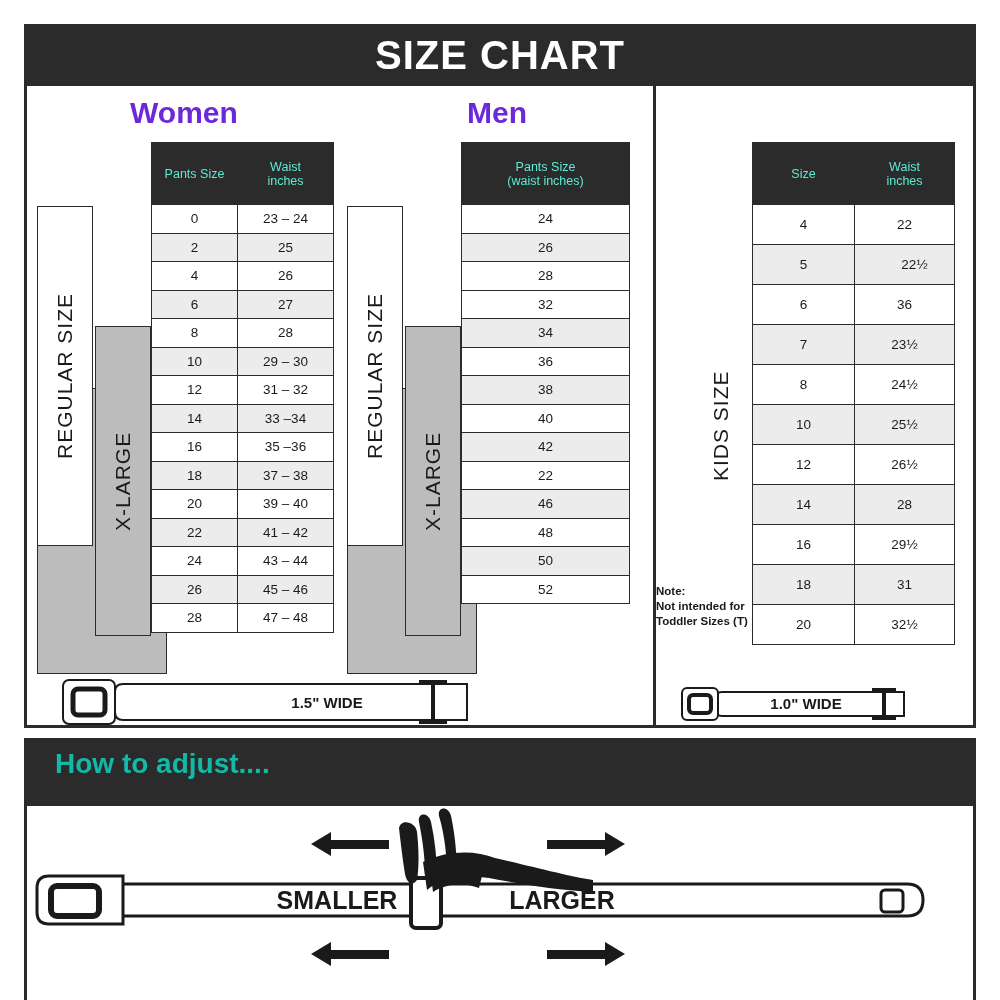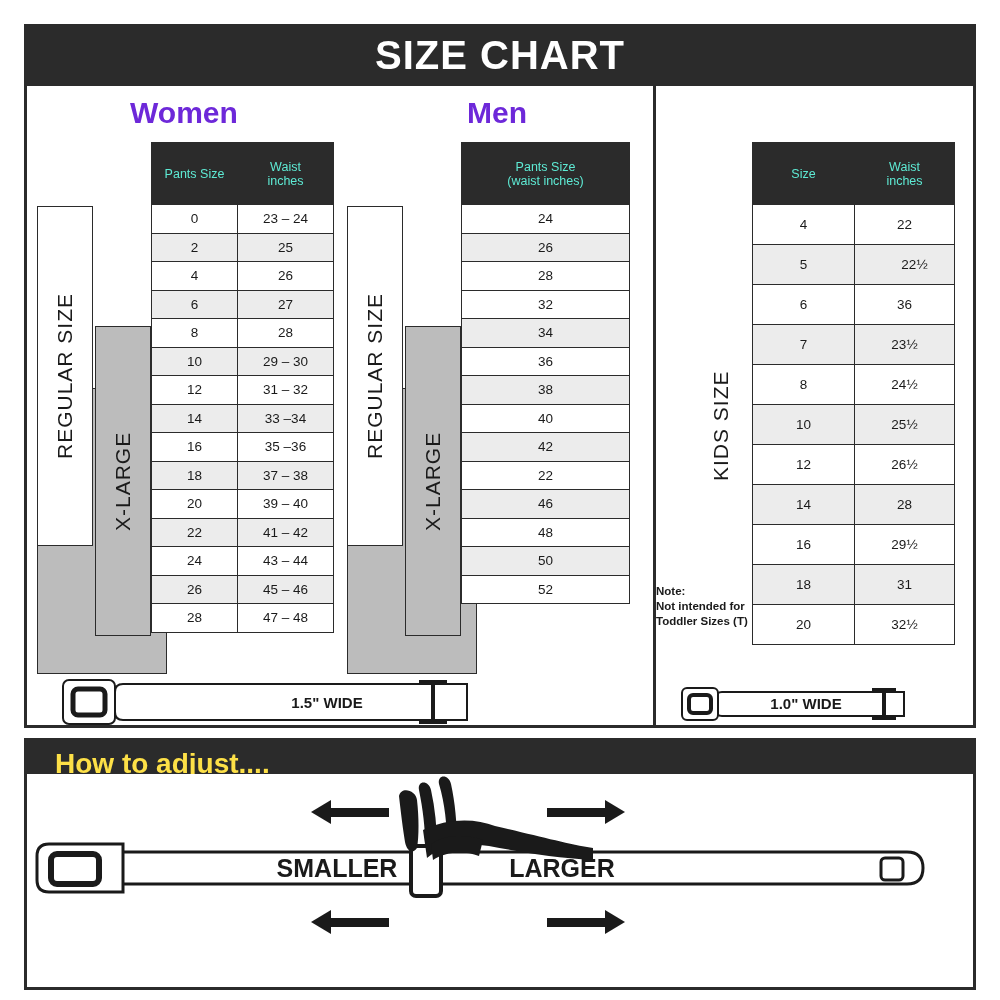--- a/index.html
+++ b/index.html
@@ -108,22 +108,22 @@
   
   .belt-row { position:absolute; }
   .belt-text {
     font-size:15px; font-weight:bold;
   }
 
   
   .howto-bar {
     margin-top:10px;
     background:#2b2b2b;
-    color:#fde047;
-    height:36px;
+    color:#14b8a6;
+    height:68px;
     line-height:52px;
     padding-left:28px;
     font-size:28px;
     font-weight:bold;
     border-left:3px solid #2b2b2b;
     border-right:3px solid #2b2b2b;
   }
   .howto-body {
     border:3px solid #2b2b2b;
     border-top:none;

